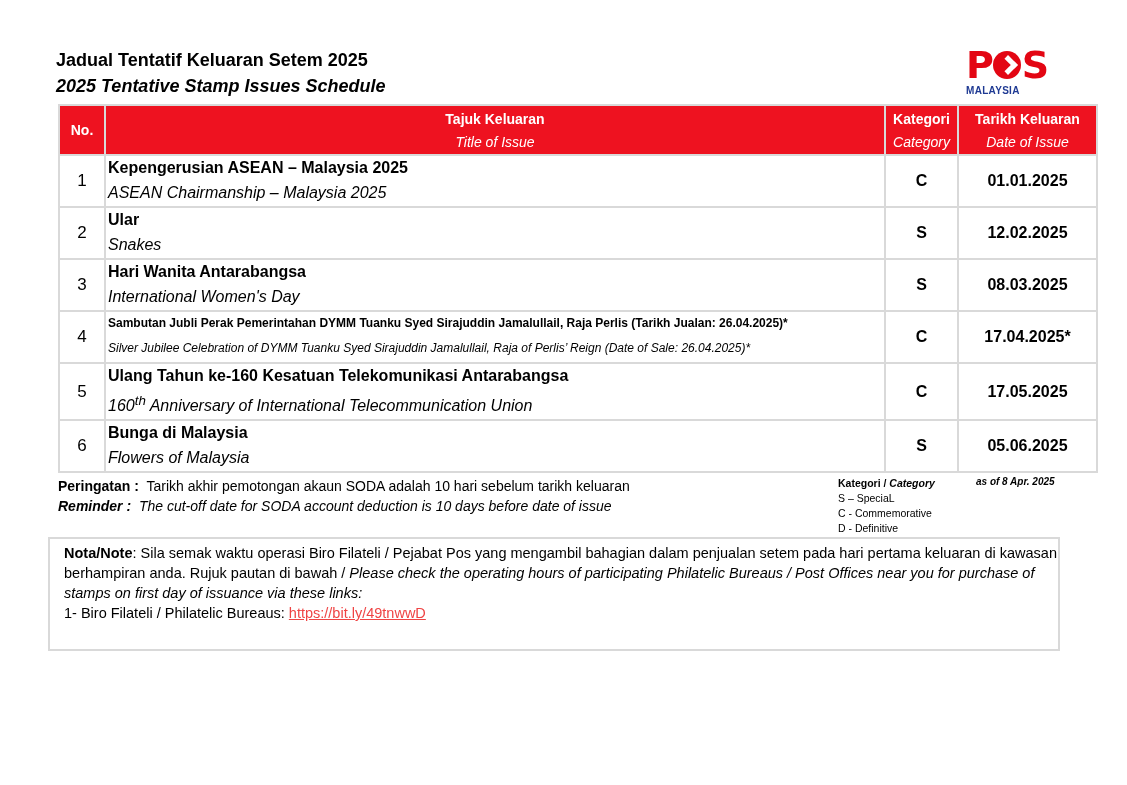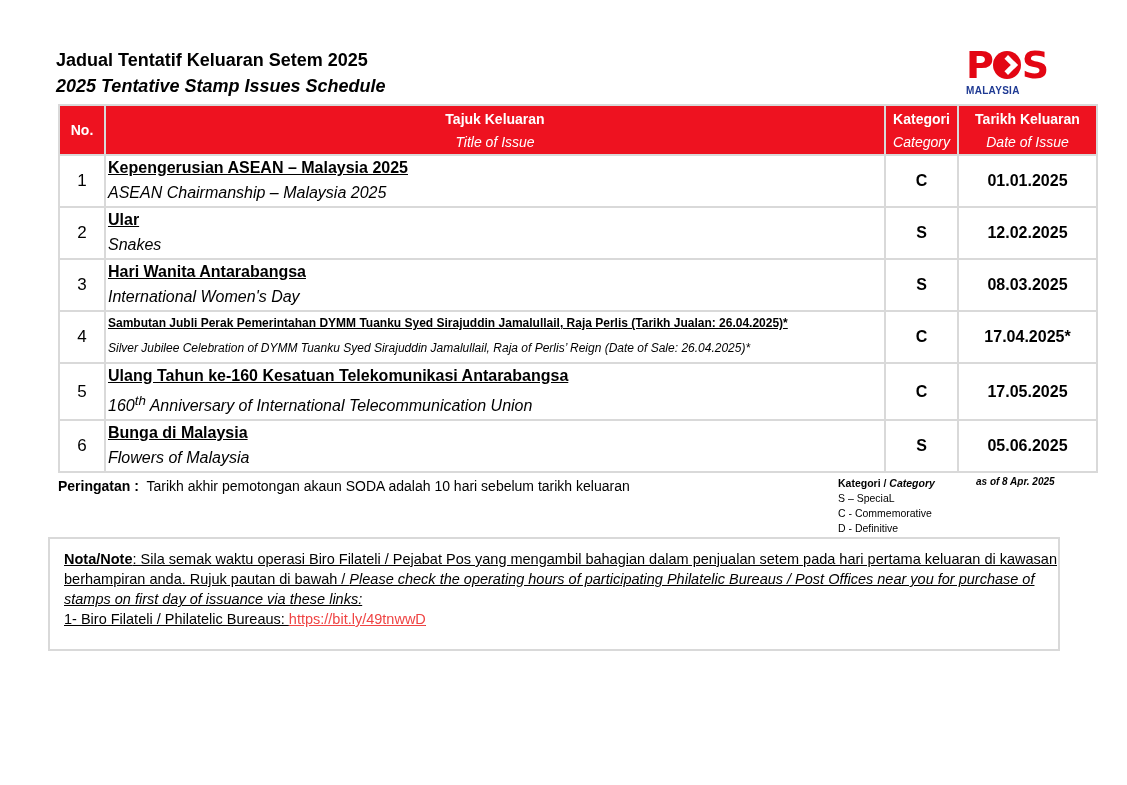--- a/index.html
+++ b/index.html
@@ -17,35 +17,35 @@
   .logo-sub { font-size: 10px; font-weight: bold; color: #1f3a93; margin-top: 1px; letter-spacing: 0.3px; }
 
   table.sched { position: absolute; left: 58px; top: 104px; width: 1040px; border-collapse: collapse; font-size: 15px; }
   table.sched th, table.sched td { border: 2px solid #d9d9d9; }
   table.sched th { background: #ee1220; color: #fff; height: 48px; padding: 0; font-size: 14px; }
   table.sched th .l1 { font-weight: bold; display: block; line-height: 24px; }
   table.sched th .l2 { font-weight: normal; font-style: italic; display: block; line-height: 22px; }
   table.sched td { height: 48px; padding: 0; vertical-align: middle; }
   td.no { width: 44px; text-align: center; font-size: 17px; }
   td.title { padding-left: 2px !important; }
-  td.title .ms { font-weight: bold; font-size: 16px; line-height: 24px; display: block; text-decoration: underline; }
+  td.title .ms { font-weight: bold; font-size: 16px; line-height: 24px; display: block; }
   td.title .en { font-style: italic; font-size: 16px; line-height: 26px; display: block; }
   td.title.small .ms { font-size: 12px; line-height: 22px; }
   td.title.small .en { font-size: 12px; line-height: 28px; }
   td.cat { width: 71px; text-align: center; font-weight: bold; font-size: 16px; }
   td.date { width: 137px; text-align: center; font-weight: bold; font-size: 16px; border-radius: 14px; }
 
   .reminder { position: absolute; left: 58px; top: 476px; font-size: 14px; line-height: 20px; }
   .reminder b { font-weight: bold; }
   .reminder .en { font-style: italic; }
   .legend { position: absolute; left: 838px; top: 476px; font-size: 10.5px; line-height: 15px; }
   .asof { position: absolute; left: 976px; top: 476px; font-size: 10px; font-style: italic; font-weight: bold; }
 
   .note { position: absolute; left: 48px; top: 537px; width: 1012px; height: 114px; border: 2px solid #d9d9d9;
-          padding: 10px 0 0 14px; box-sizing: border-box; font-size: 14.5px; line-height: 20px; text-decoration: underline; }
+          padding: 4px 0 0 14px; box-sizing: border-box; font-size: 14.5px; line-height: 20px; }
   .note a { color: #ef4444; text-decoration: underline; }
   .footer { position: absolute; left: 61px; top: 672px; font-size: 14.5px; line-height: 21px; }
 </style>
 </head>
 <body>
 
 <div class="title1">Jadual Tentatif Keluaran Setem 2025</div>
 <div class="title2">2025 Tentative Stamp Issues Schedule</div>
 
 <div class="logo">
@@ -130,20 +130,21 @@
         <span class="en">Flowers of Malaysia</span>
       </td>
       <td class="cat">S</td>
       <td class="date">05.06.2025</td>
     </tr>
   </tbody>
 </table>
 
 <div class="reminder">
   <div><b>Peringatan :</b>&nbsp; <span>Tarikh akhir pemotongan akaun SODA adalah 10 hari sebelum tarikh keluaran</span></div>
+  <div><b><i>Reminder :</i></b>&nbsp; <span class="en">The cut-off date for SODA account deduction is 10 days before date of issue</span></div>
 </div>
 
 <div class="legend">
   <div><b>Kategori /</b> <b><i>Category</i></b></div>
   <div>S – SpeciaL</div>
   <div>C - Commemorative</div>
   <div>D - Definitive</div>
 </div>
 <div class="asof">as of 8 Apr. 2025</div>
 

